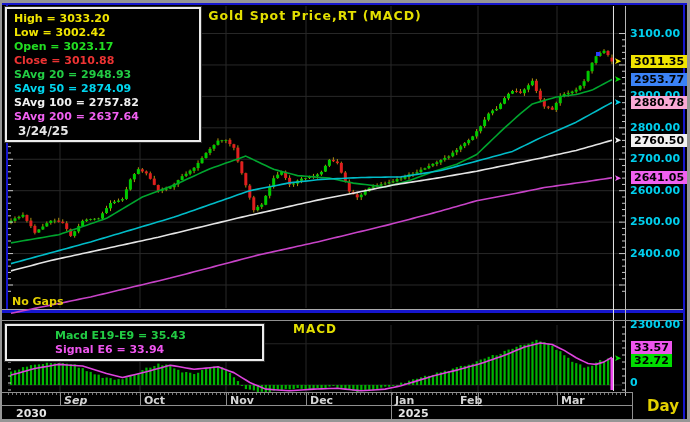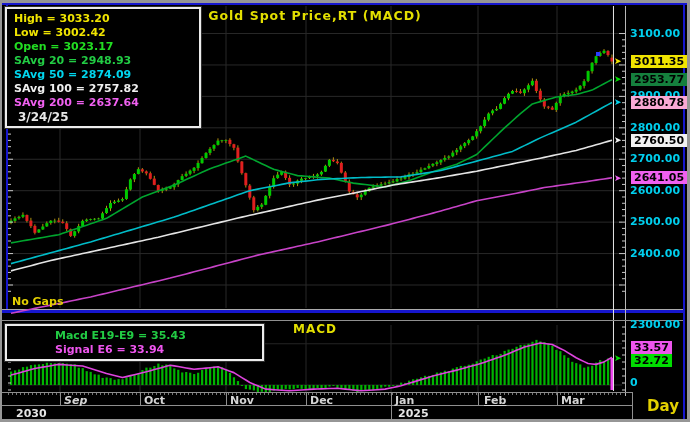--- a/index.html
+++ b/index.html
@@ -650,20 +650,21 @@
   <div class="title">Gold Spot Price,RT (MACD)</div>
   <div class="macdtitle">MACD</div>
   <div class="nogaps">No Gaps</div>
   <div class="daylabel">Day</div>
 
   <div class="legendbox" style="left:5px;top:7px;width:178px;">
     <div id="price-legend-rows">
         <div class="lrow" style="color: rgb(240, 228, 0);">High = 3033.20</div>
         <div class="lrow" style="color: rgb(240, 228, 0);">Low = 3002.42</div>
         <div class="lrow" style="color: rgb(34, 221, 34);">Open = 3023.17</div>
+        <div class="lrow" style="color: rgb(238, 51, 51);">Close = 3010.88</div>
         <div class="lrow" style="color: rgb(34, 204, 68);">SAvg 20 = 2948.93</div>
         <div class="lrow" style="color: rgb(0, 213, 238);">SAvg 50 = 2874.09</div>
         <div class="lrow" style="color: rgb(240, 240, 240);">SAvg 100 = 2757.82</div>
         <div class="lrow" style="color: rgb(240, 96, 240);">SAvg 200 = 2637.64</div>
       </div>
     <div class="ldate">3/24/25</div>
   </div>
 
   <div class="legendbox" style="left:5px;top:324px;width:200px;padding-left:48px;">
     <div id="macd-legend-rows">
@@ -682,21 +683,21 @@
     <div class="axlab" style="top: 58.955px;">3000.00</div>
     <div class="axlab" style="top: 90.39px;">2900.00</div>
     <div class="axlab" style="top: 121.825px;">2800.00</div>
     <div class="axlab" style="top: 153.26px;">2700.00</div>
     <div class="axlab" style="top: 184.695px;">2600.00</div>
     <div class="axlab" style="top: 216.13px;">2500.00</div>
     <div class="axlab" style="top: 247.565px;">2400.00</div>
     <div class="axlab" style="top: 279px; margin-top: 40px;">2300.00</div>
     <div class="badge" style="top: 54.8871px; background: rgb(240, 228, 0);">3011.35</div>
     <div class="arrow" style="left: 614px; top: 57.3871px; color: rgb(240, 228, 0);">➤</div>
-    <div class="badge" style="top: 72.9874px; background: #15803d;">2953.77</div>
+    <div class="badge" style="top: 72.9874px; background: #3b82f6;">2953.77</div>
     <div class="arrow" style="left: 614px; top: 75.4874px; color: rgb(0, 221, 0);">➤</div>
     <div class="badge" style="top: 95.9318px; background: #f9a8d4;">2880.78</div>
     <div class="arrow" style="left: 614px; top: 98.4318px; color: rgb(0, 213, 238);">➤</div>
     <div class="badge" style="top: 133.742px; background: rgb(242, 242, 242);">2760.50</div>
     <div class="arrow" style="left: 614px; top: 136.242px; color: rgb(242, 242, 242);">➤</div>
     <div class="badge" style="top: 171.291px; background: rgb(240, 96, 240);">2641.05</div>
     <div class="arrow" style="left: 614px; top: 173.791px; color: rgb(240, 96, 240);">➤</div>
     <div class="badge" style="top: 341px; background: rgb(238, 85, 238);">33.57</div>
     <div class="badge" style="top: 354px; background: rgb(0, 221, 0);">32.72</div>
     <div class="arrow" style="left: 614px; top: 354px; color: rgb(0, 221, 0);">➤</div>
@@ -707,19 +708,19 @@
     <div class="mlabel" style="left: 64px; font-style: italic;">Sep</div>
     <div class="vsep" style="left: 140px; top: 392px; height: 13px;"></div>
     <div class="mlabel" style="left: 144px;">Oct</div>
     <div class="vsep" style="left: 226px; top: 392px; height: 13px;"></div>
     <div class="mlabel" style="left: 230px;">Nov</div>
     <div class="vsep" style="left: 306px; top: 392px; height: 13px;"></div>
     <div class="mlabel" style="left: 310px;">Dec</div>
     <div class="vsep" style="left: 391px; top: 392px; height: 13px;"></div>
     <div class="mlabel" style="left: 395px;">Jan</div>
     <div class="vsep" style="left: 478px; top: 392px; height: 13px;"></div>
-    <div class="mlabel" style="left: 484px; text-decoration: underline;">Feb</div>
+    <div class="mlabel" style="left: 460px; text-decoration: underline;">Feb</div>
     <div class="vsep" style="left: 557px; top: 392px; height: 13px;"></div>
     <div class="mlabel" style="left: 561px;">Mar</div>
     <div class="vsep" style="left: 391px; top: 405px; height: 14px;"></div>
     <div class="ylabel" style="left: 16px;">2030</div>
     <div class="ylabel" style="left: 398px;">2025</div>
   </div>
 
 </body></html>

